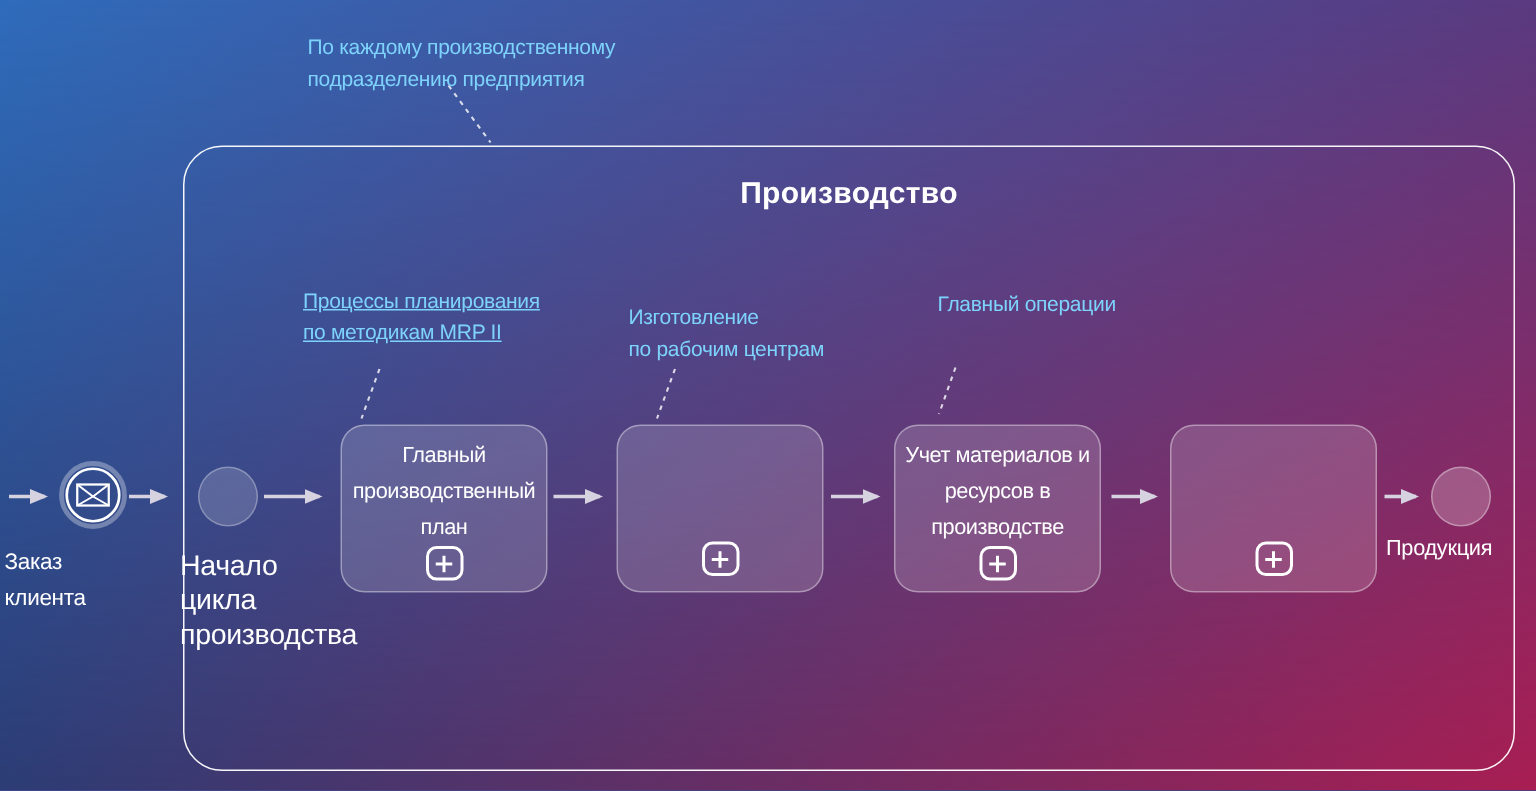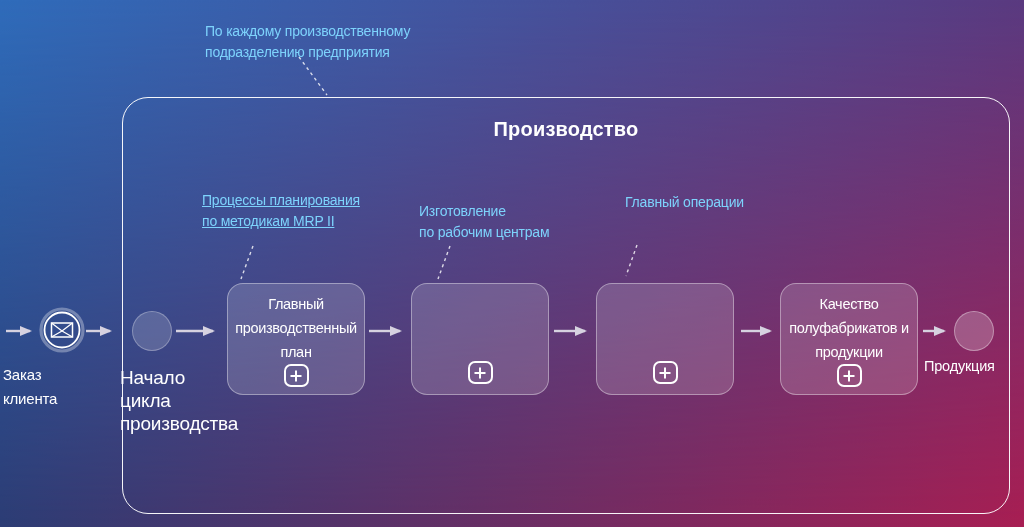--- a/index.html
+++ b/index.html
@@ -196,23 +196,23 @@
 <div class="step b1">
   <div class="step-label">Главный
 производственный
 план</div>
   <div class="plus"></div>
 </div>
 <div class="step b2">
   <div class="plus"></div>
 </div>
 <div class="step b3">
+  <div class="step-label">Учет материалов и
+ресурсов в
+производстве</div>
   <div class="plus"></div>
 </div>
 <div class="step b4">
-  <div class="step-label">Качество
-полуфабрикатов и
-продукции</div>
   <div class="plus"></div>
 </div>
 
 <div class="circle end-circle"></div>
 <div class="evt-label lbl-product">Продукция</div>
 
 </body></html>

